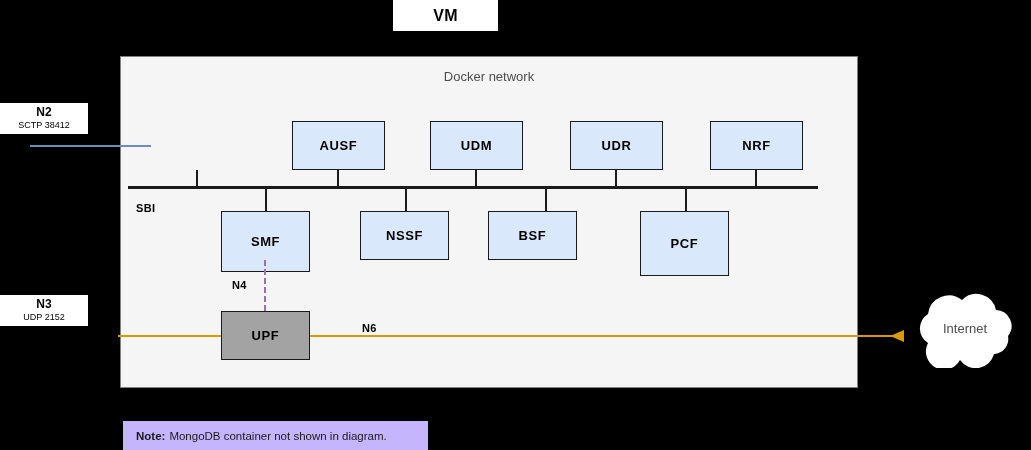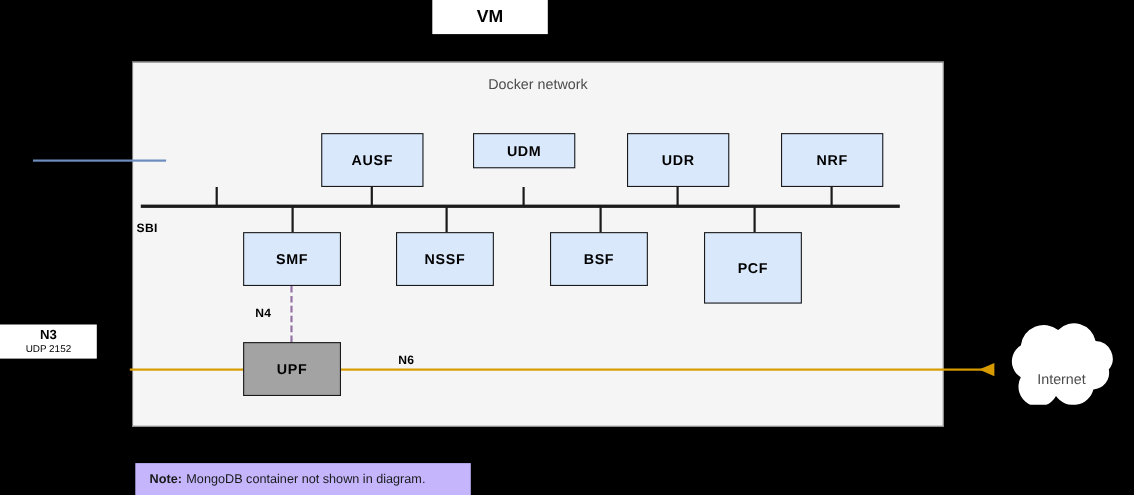--- a/index.html
+++ b/index.html
@@ -151,21 +151,21 @@
   .cloud-wrap {
     position: absolute;
     left: 898px;
     top: 288px;
     width: 130px;
     height: 80px;
   }
   .cloud-text {
     position: absolute;
     left: 0;
-    top: 16px;
+    top: 0;
     width: 130px;
     height: 80px;
     display: flex;
     align-items: center;
     justify-content: center;
     font-size: 13px;
     color: #4d4d4d;
     padding-left: 4px;
     box-sizing: border-box;
   }
@@ -192,55 +192,59 @@
 
 <div id="canvas">
 
   <div class="vm-label">VM</div>
 
   <div class="docker-net">
     <div class="docker-title">Docker network</div>
   </div>
 
   <div class="sbi-bus" style="left:128px; top:186px; width:690px;"></div>
-  <div class="sbi-label" style="left:124px; top:202px;">SBI</div>
+  <div class="sbi-label" style="left:136px; top:202px;">SBI</div>
 
   <div class="stub" style="left:196px; top:170px; height:17px;"></div>
   <div class="stub" style="left:337px; top:170px; height:17px;"></div>
   <div class="stub" style="left:475px; top:170px; height:17px;"></div>
   <div class="stub" style="left:615px; top:170px; height:17px;"></div>
   <div class="stub" style="left:755px; top:170px; height:17px;"></div>
 
   <div class="stub" style="left:265px; top:188px; height:24px;"></div>
   <div class="stub" style="left:405px; top:188px; height:24px;"></div>
   <div class="stub" style="left:545px; top:188px; height:24px;"></div>
   <div class="stub" style="left:685px; top:188px; height:24px;"></div>
 
   <div class="nf-box" style="left:292px; top:121px; width:93px; height:49px;">AUSF</div>
-  <div class="nf-box" style="left:430px; top:121px; width:93px; height:32px;">UDM</div>
+  <div class="nf-box" style="left:430px; top:121px; width:93px; height:49px;">UDM</div>
   <div class="nf-box" style="left:570px; top:121px; width:93px; height:49px;">UDR</div>
   <div class="nf-box" style="left:710px; top:121px; width:93px; height:49px;">NRF</div>
 
-  <div class="nf-box" style="left:221px; top:211px; width:89px; height:49px;">SMF</div>
+  <div class="nf-box" style="left:221px; top:211px; width:89px; height:61px;">SMF</div>
   <div class="nf-box" style="left:360px; top:211px; width:89px; height:49px;">NSSF</div>
-  <div class="nf-box" style="left:500px; top:211px; width:89px; height:49px;">BSF</div>
+  <div class="nf-box" style="left:488px; top:211px; width:89px; height:49px;">BSF</div>
   <div class="nf-box" style="left:640px; top:211px; width:89px; height:65px;">PCF</div>
 
   <div class="n4-line" style="left:264px; top:260px; height:51px;"></div>
   <div class="edge-label" style="left:232px; top:279px;">N4</div>
 
   <div class="n6-line" style="left:118px; top:335px; width:103px;"></div>
   <div class="n6-line" style="left:310px; top:335px; width:592px;"></div>
   <svg style="position:absolute; left:890px; top:328px;" width="22" height="16">
     <polygon points="0,8 14,2 14,14" fill="#d79b00"></polygon>
   </svg>
   <div class="edge-label" style="left:362px; top:310px;margin-top:12px;">N6</div>
 
   <div class="n2-line" style="left:30px; top:145px; width:121px;"></div>
 
+  <div class="iface-box" style="left:0px; top:103px;">
+    <span class="iface-name">N2</span>
+    <span class="iface-proto">SCTP 38412</span>
+  </div>
   <div class="iface-box" style="left:0px; top:295px;">
     <span class="iface-name">N3</span>
     <span class="iface-proto">UDP 2152</span>
   </div>
 
   <div class="upf-box" style="left:221px; top:311px; width:89px; height:49px;">UPF</div>
 
   <div class="cloud-wrap">
     <svg width="130" height="80" viewBox="0 0 130 80">
       <path d="M30 55 A17 17 0 0 1 30 26 A21 21 0 0 1 64 12 A20 20 0 0 1 98 22 A16 16 0 0 1 110 48 A15 15 0 0 1 96 66 A19 19 0 0 1 62 72 A18 18 0 0 1 30 55 Z" fill="#ffffff" stroke="none"></path>

